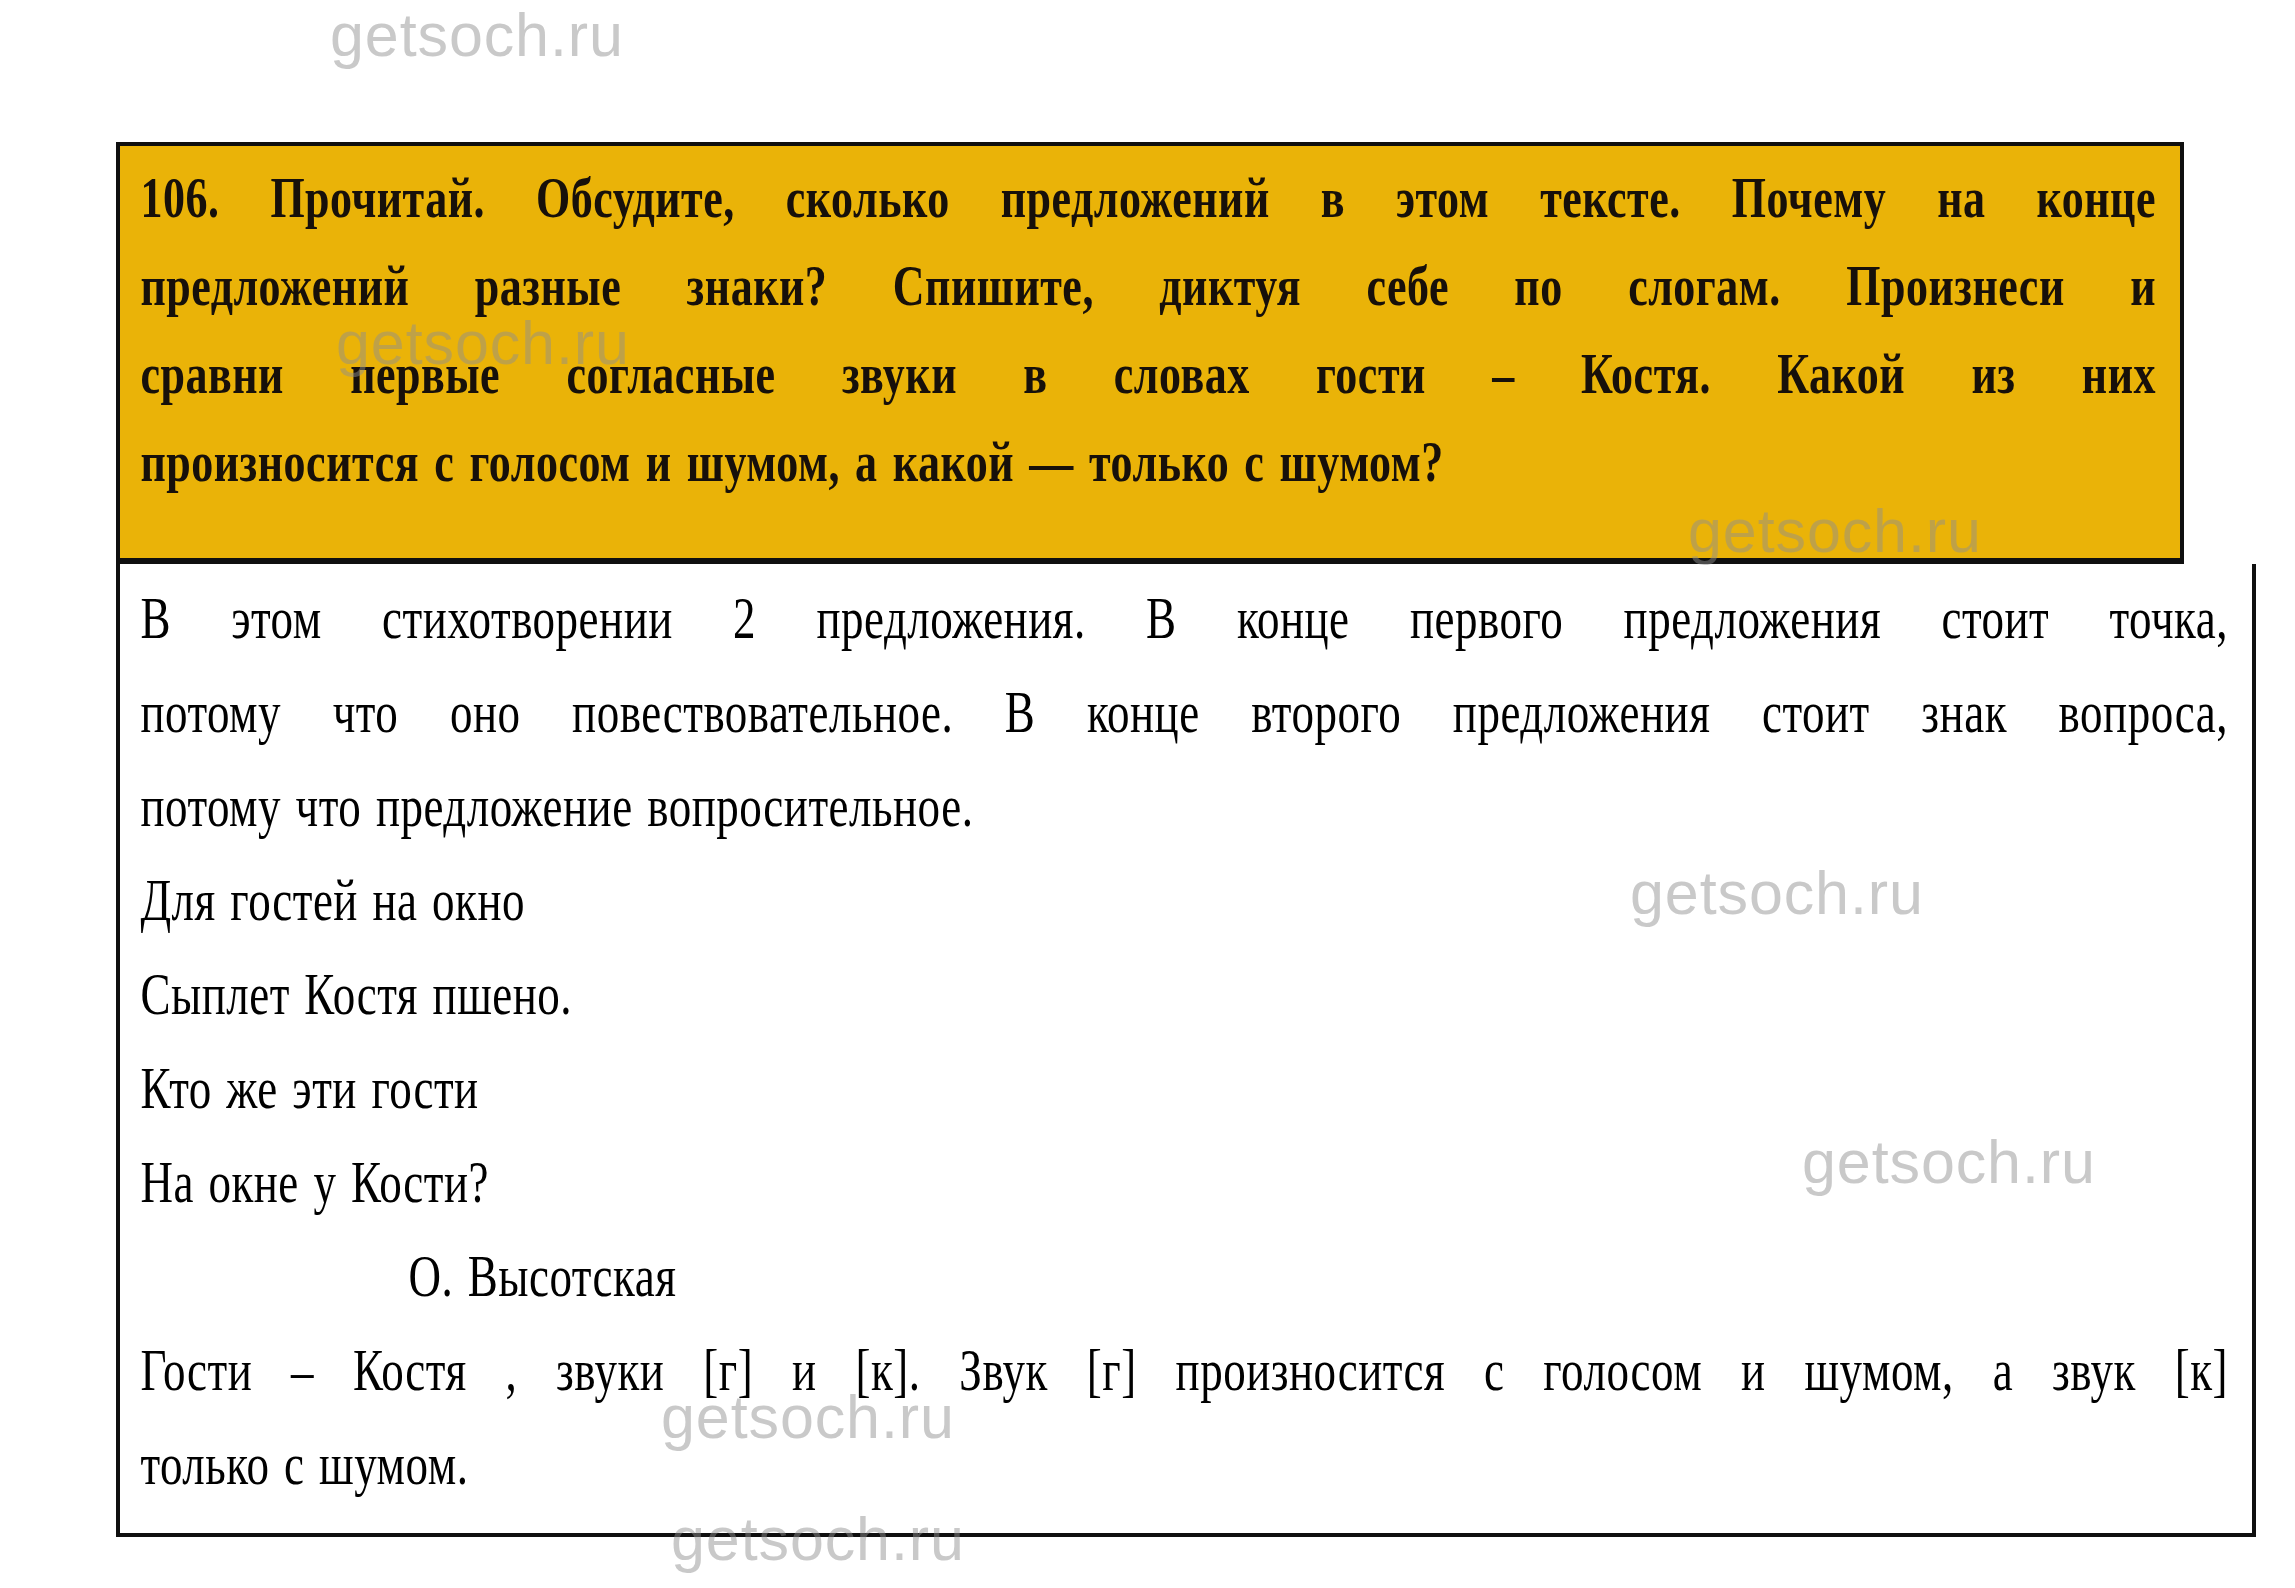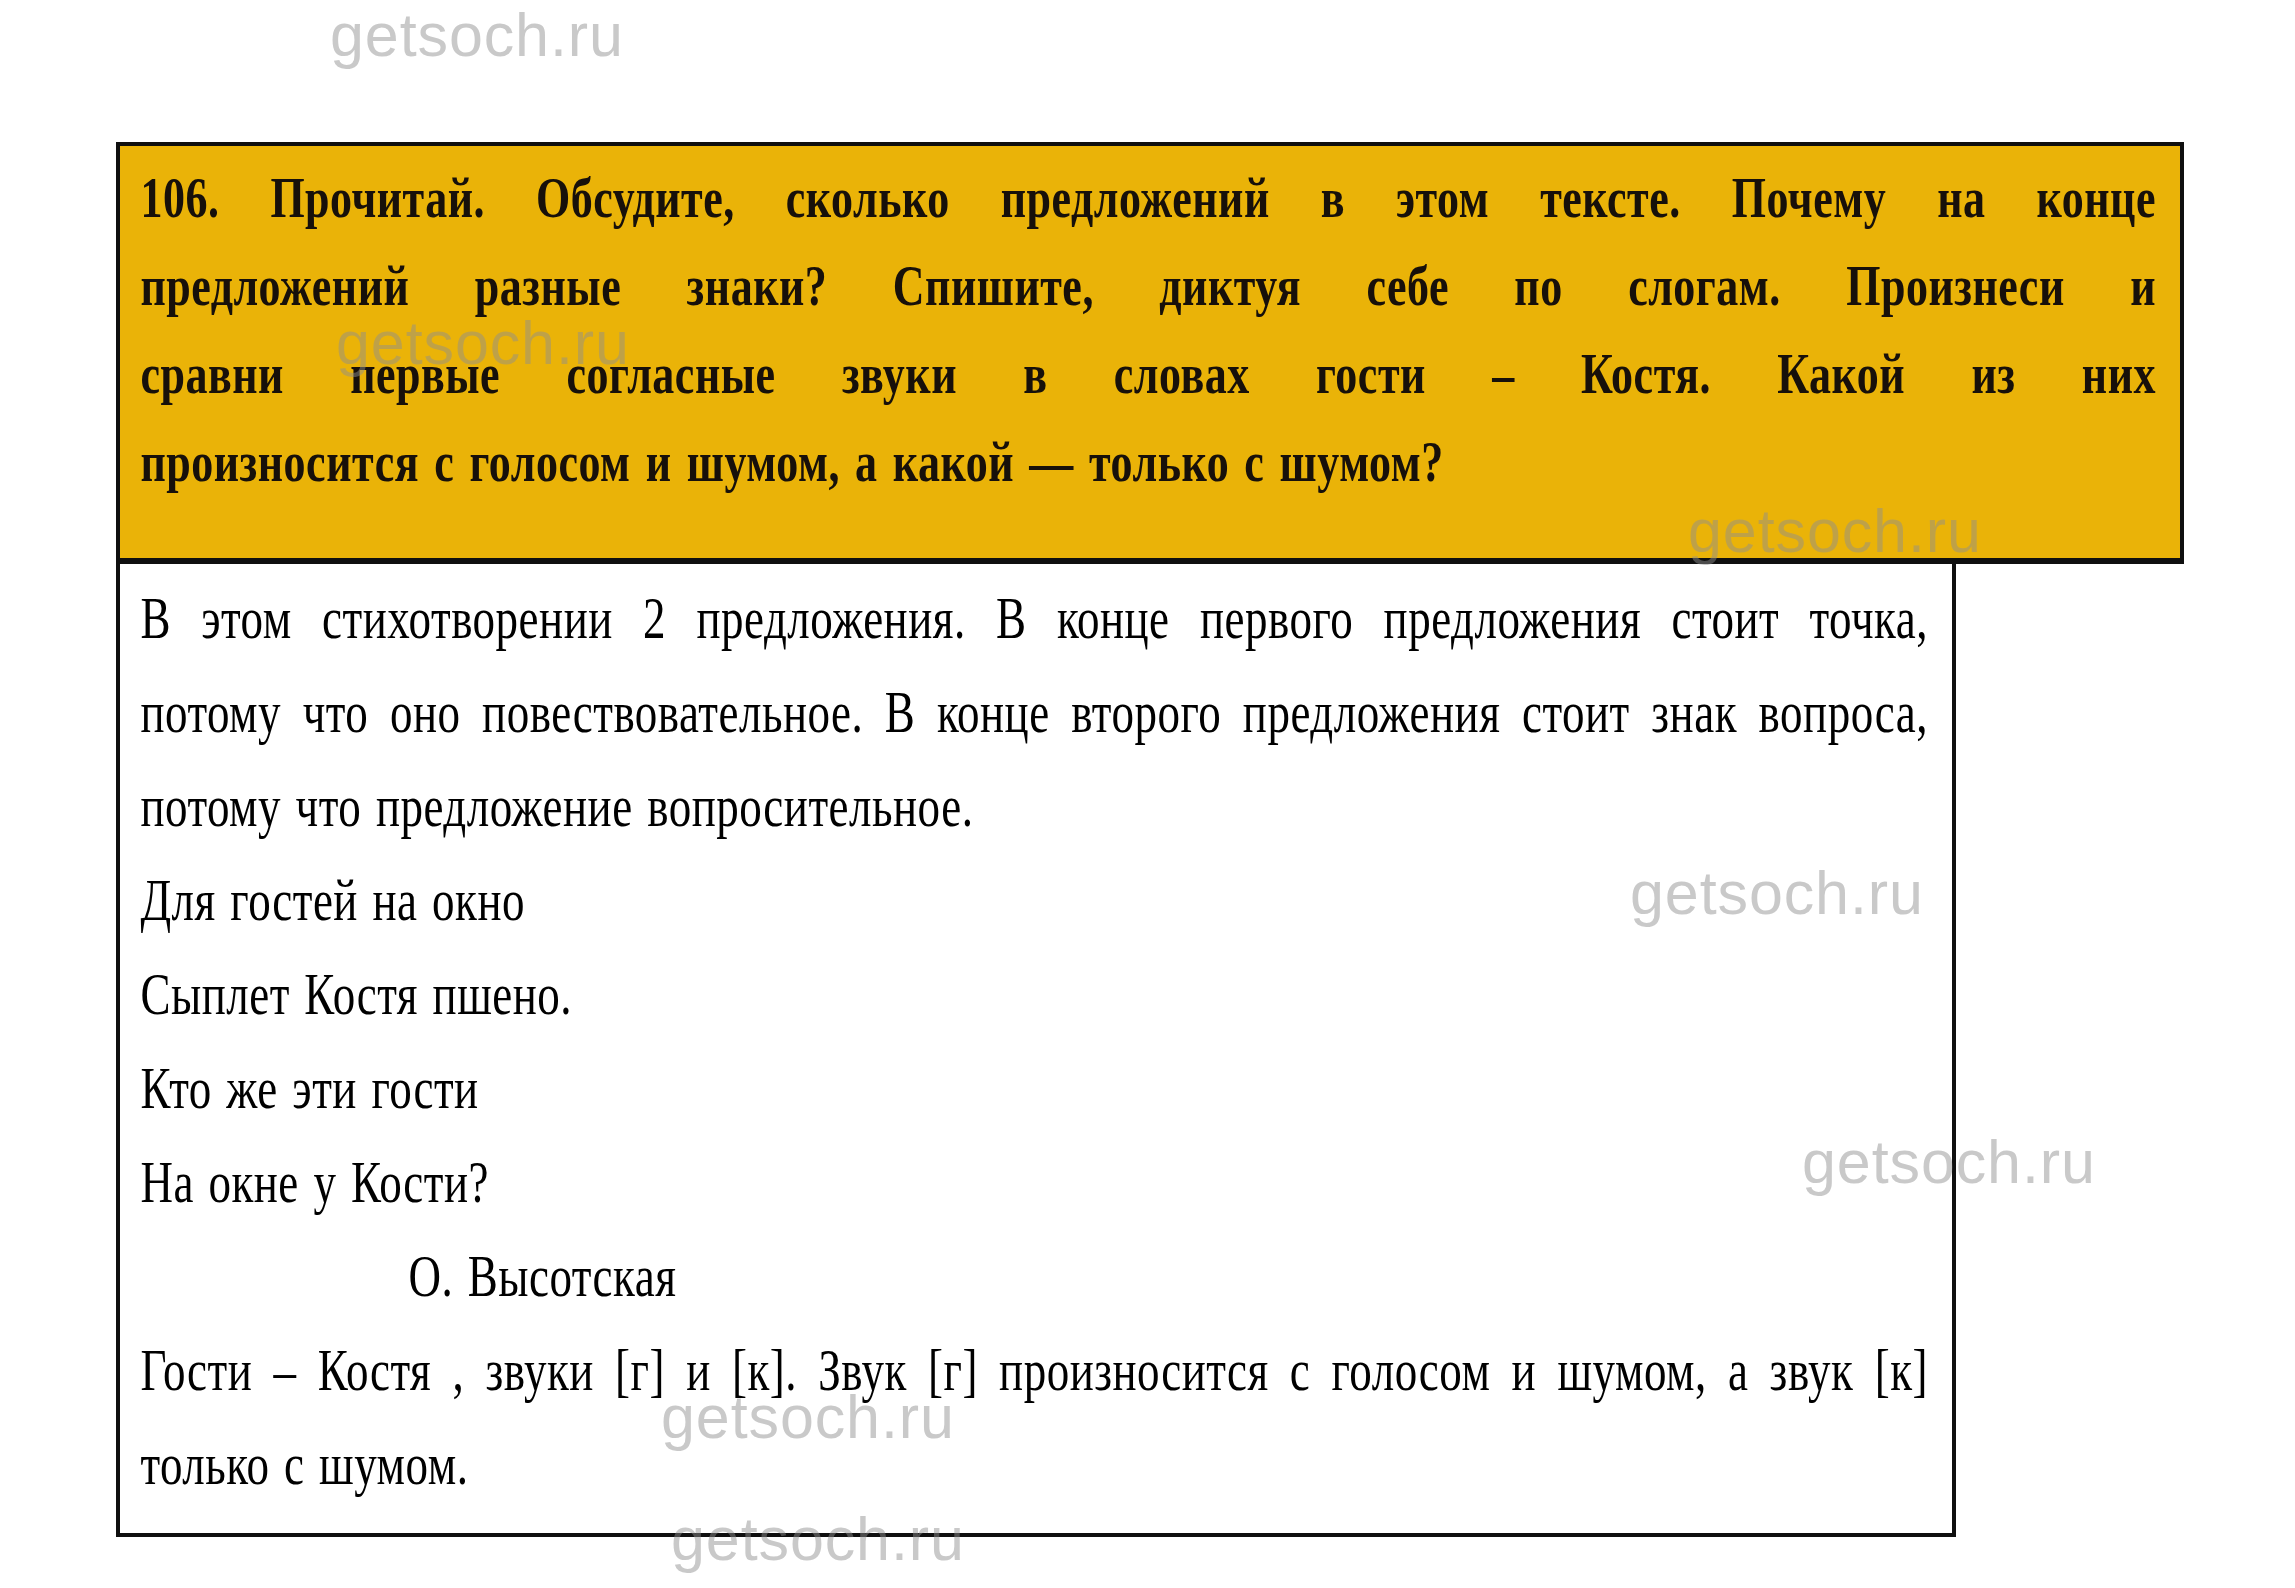--- a/index.html
+++ b/index.html
@@ -38,21 +38,21 @@
     transform: scaleY(1.30);
     letter-spacing: 0.5px;
     word-spacing: 3.7px;
   }
 
   
   .answer-box {
     position: absolute;
     left: 116px;
     top: 564px;
-    width: 1840px;
+    width: 2140px;
     height: 973px;
     box-sizing: border-box;
     background: #ffffff;
     border: 4.6px solid #0F0F0F;
     border-top: none;
     padding: 7.4px 24px 0 20.4px;
     z-index: 1;
   }
   .aline {
     line-height: 94px;

